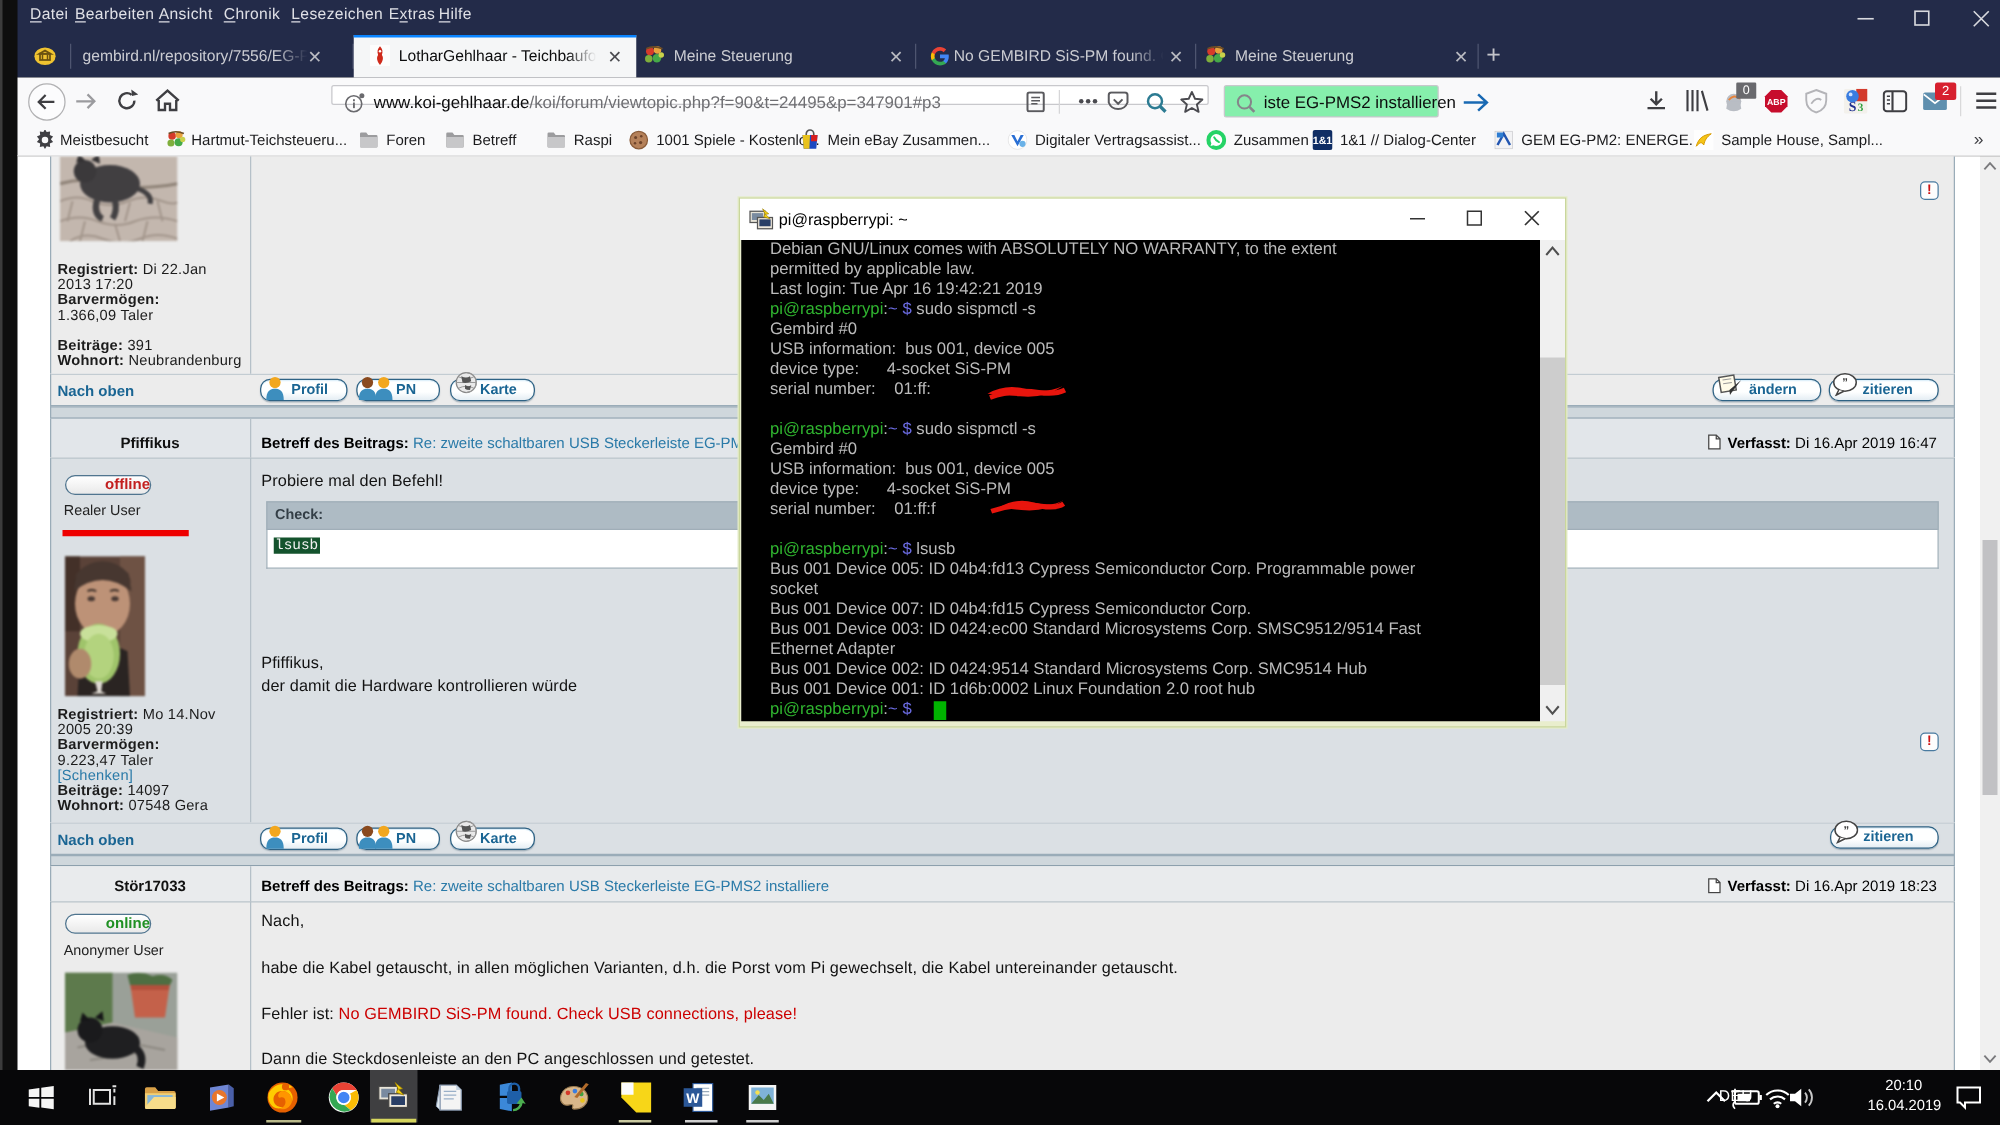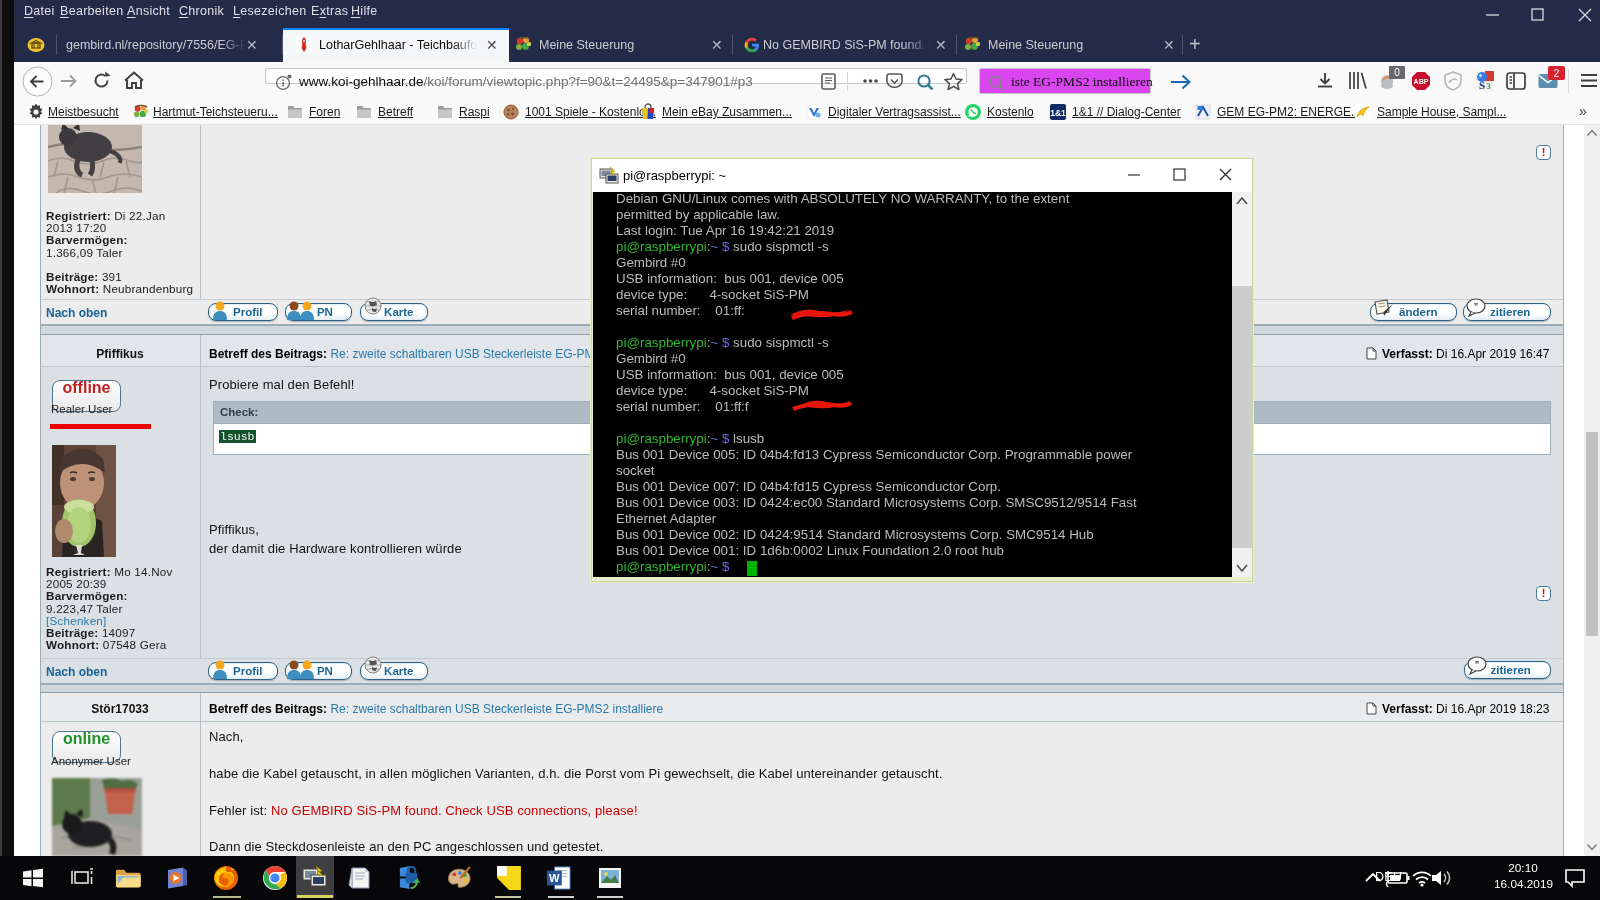--- a/index.html
+++ b/index.html
@@ -13,39 +13,39 @@
   #winctl { position:absolute; top:0px; right:0; color:#d8d9de; }
   #tabbar { left:14px; top:28px; width:1586px; height:34px; background:#232b49; }
   .tabsep { position:absolute; top:7px; width:1px; height:20px; background:#4e5570; }
   .tab { position:absolute; top:0; height:34px; color:#cbccd2; font-size:12.5px; }
   .tab .ttl { position:absolute; top:10px; white-space:nowrap; overflow:hidden; }
   .tab .tx { position:absolute; top:9px; font-size:14px; color:#b9bac1; }
   #atab { background:#f5f6f7; color:#0c0c0d; }
   #atab:before { content:""; position:absolute; left:0; top:0; right:0; height:2px; background:#0a84ff; }
   #navbar { left:14px; top:62px; width:1586px; height:38px; background:#f9f9fa; }
   #bookbar { left:14px; top:100px; width:1586px; height:25px; background:#f9f9fa; border-bottom:1px solid #e3e3e4; font-size:12px; color:#1b1b1d; }
-  .bk { position:absolute; top:5px; white-space:nowrap;text-decoration:underline; }
+  .bk { position:absolute; top:5px; white-space:nowrap; }
   #urlbar { position:absolute; left:251px; top:6px; width:702px; height:16px; background:#fff; border:1px solid #c8c8cc; border-radius:2px; }
-  #searchbar { position:absolute; left:965px; top:6px; width:172px; height:26px; background:#d946ef; border:1px solid #c8c8cc; border-radius:2px;font-family:Liberation Serif, serif; }
+  #searchbar { position:absolute; left:965px; top:6px; width:172px; height:26px; background:#86efac; border:1px solid #c8c8cc; border-radius:2px; }
   .navico { position:absolute; color:#4a4a4f; }
   
   #content { left:14px; top:125px; width:1570px; height:731px; background:#ffffff; overflow:hidden; }
   #pgscroll { left:1584px; top:125px; width:16px; height:731px; background:#f0f0f0; }
   #pgthumb { left:1586px; top:432px; width:12px; height:204px; background:#c1c1c4; }
   .row1 { background:#ececec; }
   .row2 { background:#dbe0e4; }
   .navblue { color:#1a6593; font-weight:bold; font-size:12px; }
   .btn { position:absolute; height:18px; border:1.5px solid #2e6284; border-radius:8px; background:linear-gradient(#feffff 60%, #e4edf3); color:#1a6593; font-weight:bold; font-size:11.5px; line-height:16px; text-align:center; box-shadow:0 1px 1px rgba(120,140,155,.6), inset 0 1px 0 #dff0fa; }
   .prof { font-size:11.7px; color:#1c1c1c; line-height:12.2px; letter-spacing:0.2px; }
   .prof b { font-weight:bold; }
   .bet { font-size:12px; color:#000; }
   .bet b { font-weight:bold; }
   .bet a { color:#2a7aa8; text-decoration:none; }
   .msg { font-size:13px; color:#121212; letter-spacing:0.1px; }
-  .statebtn { position:absolute; width:69px; height:32px; border:1.5px solid #50758f; border-radius:8px; background:linear-gradient(#fff,#e9e9e9); text-align:center; font-size:16px; font-weight:bold; line-height:13px; }
+  .statebtn { position:absolute; width:69px; height:16px; border:1.5px solid #50758f; border-radius:8px; background:linear-gradient(#fff,#e9e9e9); text-align:right; font-size:12px; font-weight:bold; line-height:13px; }
   
   #putty { left:591px; top:158px; width:662px; height:424px; background:#e9eecd; border:1px solid #c9d69c; box-shadow:0 0 0 1px #e4ecca; z-index:40; }
   #pterm { position:absolute; left:1px; top:33px; width:639px; height:385px; background:#000; }
   #pterm pre { position:absolute; left:7px; top:-1px; font-family:Liberation Sans, sans-serif; font-size:13.35px; line-height:16px; color:#bbbbbb;margin-left:16px; }
   #pterm .g { color:#2fb42f; } #pterm .b { color:#6a6ae0; }
   #pscroll { position:absolute; left:640px; top:33px; width:20px; height:385px; background:#f0f0f0; }
   
   #taskbar { left:0; top:856px; width:1600px; height:44px; background:#070709; z-index:60; color:#fff; }
   .tico { position:absolute; top:9px; width:26px; height:26px; }
 </style>
@@ -289,21 +289,21 @@
     <circle cx="8" cy="8" r="7.5" fill="#fff" stroke="#dadada" stroke-width="0.5"></circle>
     <path d="M3 4 L8 13 L13 4 L10.5 4 L8 9 L5.5 4 Z" fill="#2a6fd4"></path>
     <circle cx="12" cy="11" r="2.5" fill="#6ab2e8"></circle>
   </svg>
   <span class="bk" style="left:814px">Digitaler Vertragsassist...</span>
   <svg class="abs" style="left:951px;top:4px" width="16" height="16" viewBox="0 0 16 16">
     <circle cx="8" cy="8" r="8" fill="#25d366"></circle>
     <path d="M8 3.2 a4.8 4.8 0 0 1 0 9.6 a5 5 0 0 1 -2.3-.6 L3.4 12.7 L4.1 10.5 A4.8 4.8 0 0 1 8 3.2 Z" fill="#fff"></path>
     <path d="M6.3 5.8 c1 2.2 1.7 2.9 3.9 3.9" stroke="#25d366" stroke-width="1.5" fill="none" stroke-linecap="round"></path>
   </svg>
-  <span class="bk" style="left:973px">Kostenlo</span>
+  <span class="bk" style="left:973px">Zusammen</span>
   <svg class="abs" style="left:1036px;top:4px" width="16" height="16" viewBox="0 0 16 16">
     <rect x="0" y="0" width="16" height="16" rx="2" fill="#0f2d64"></rect>
     <text x="8" y="11.5" font-size="8.5" fill="#fff" text-anchor="middle" font-family="Liberation Sans" font-weight="bold">1&amp;1</text>
   </svg>
   <span class="bk" style="left:1058px">1&amp;1 // Dialog-Center</span>
   <svg class="abs" style="left:1181px;top:4px" width="16" height="16" viewBox="0 0 16 16">
     <rect x="1" y="1" width="14" height="14" fill="#f2f2f4" stroke="#c5c5c8" stroke-width="0.5"></rect>
     <path d="M3 12 L8 3 L13 12" fill="none" stroke="#2255b0" stroke-width="2"></path>
     <rect x="2.5" y="2" width="5" height="4" fill="#2d7dd2"></rect>
   </svg>

